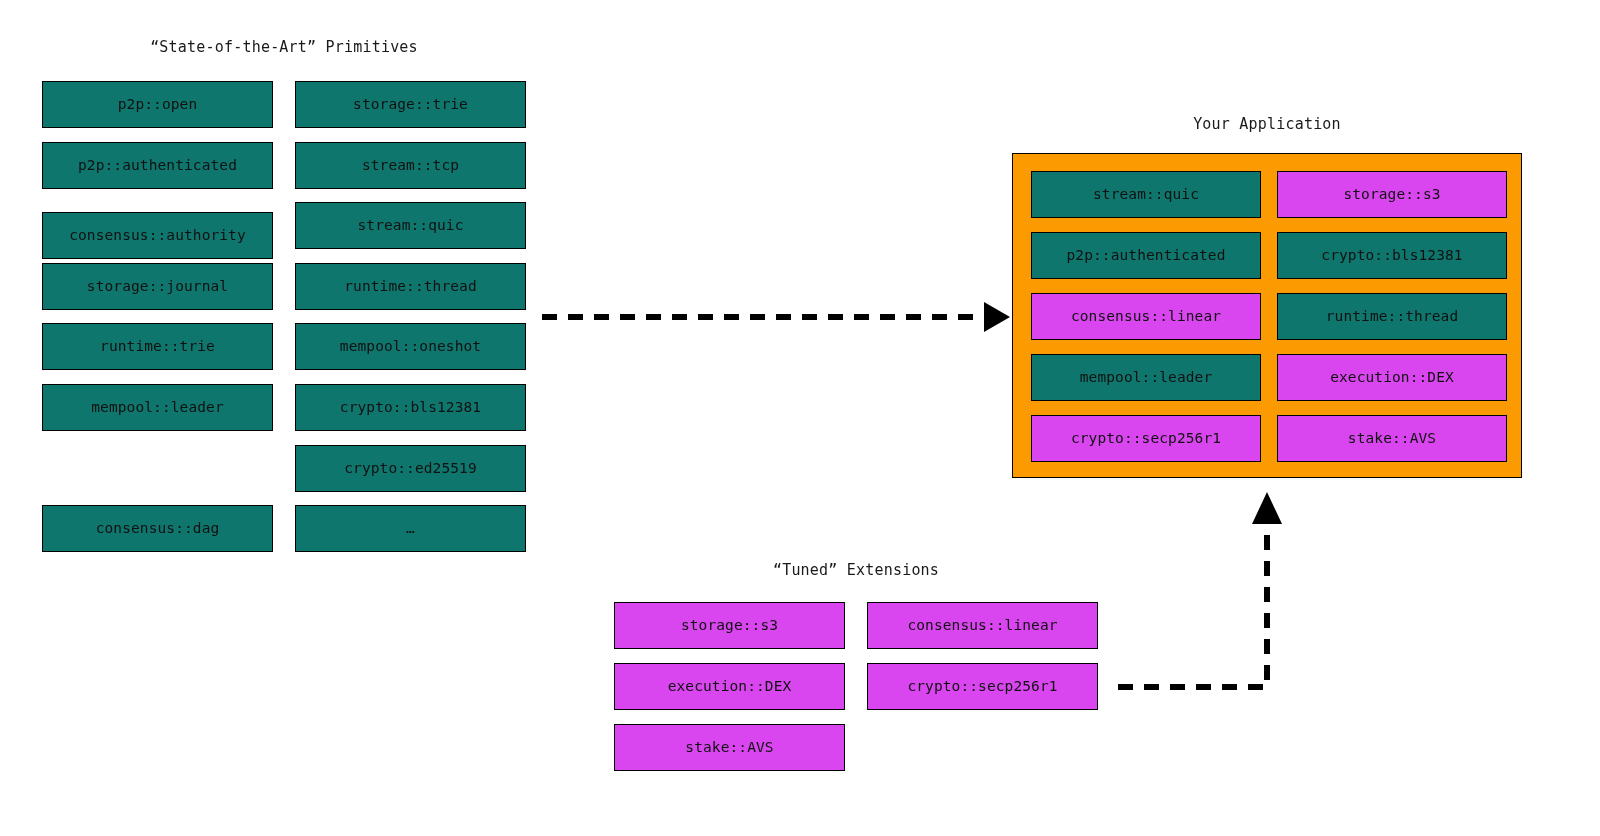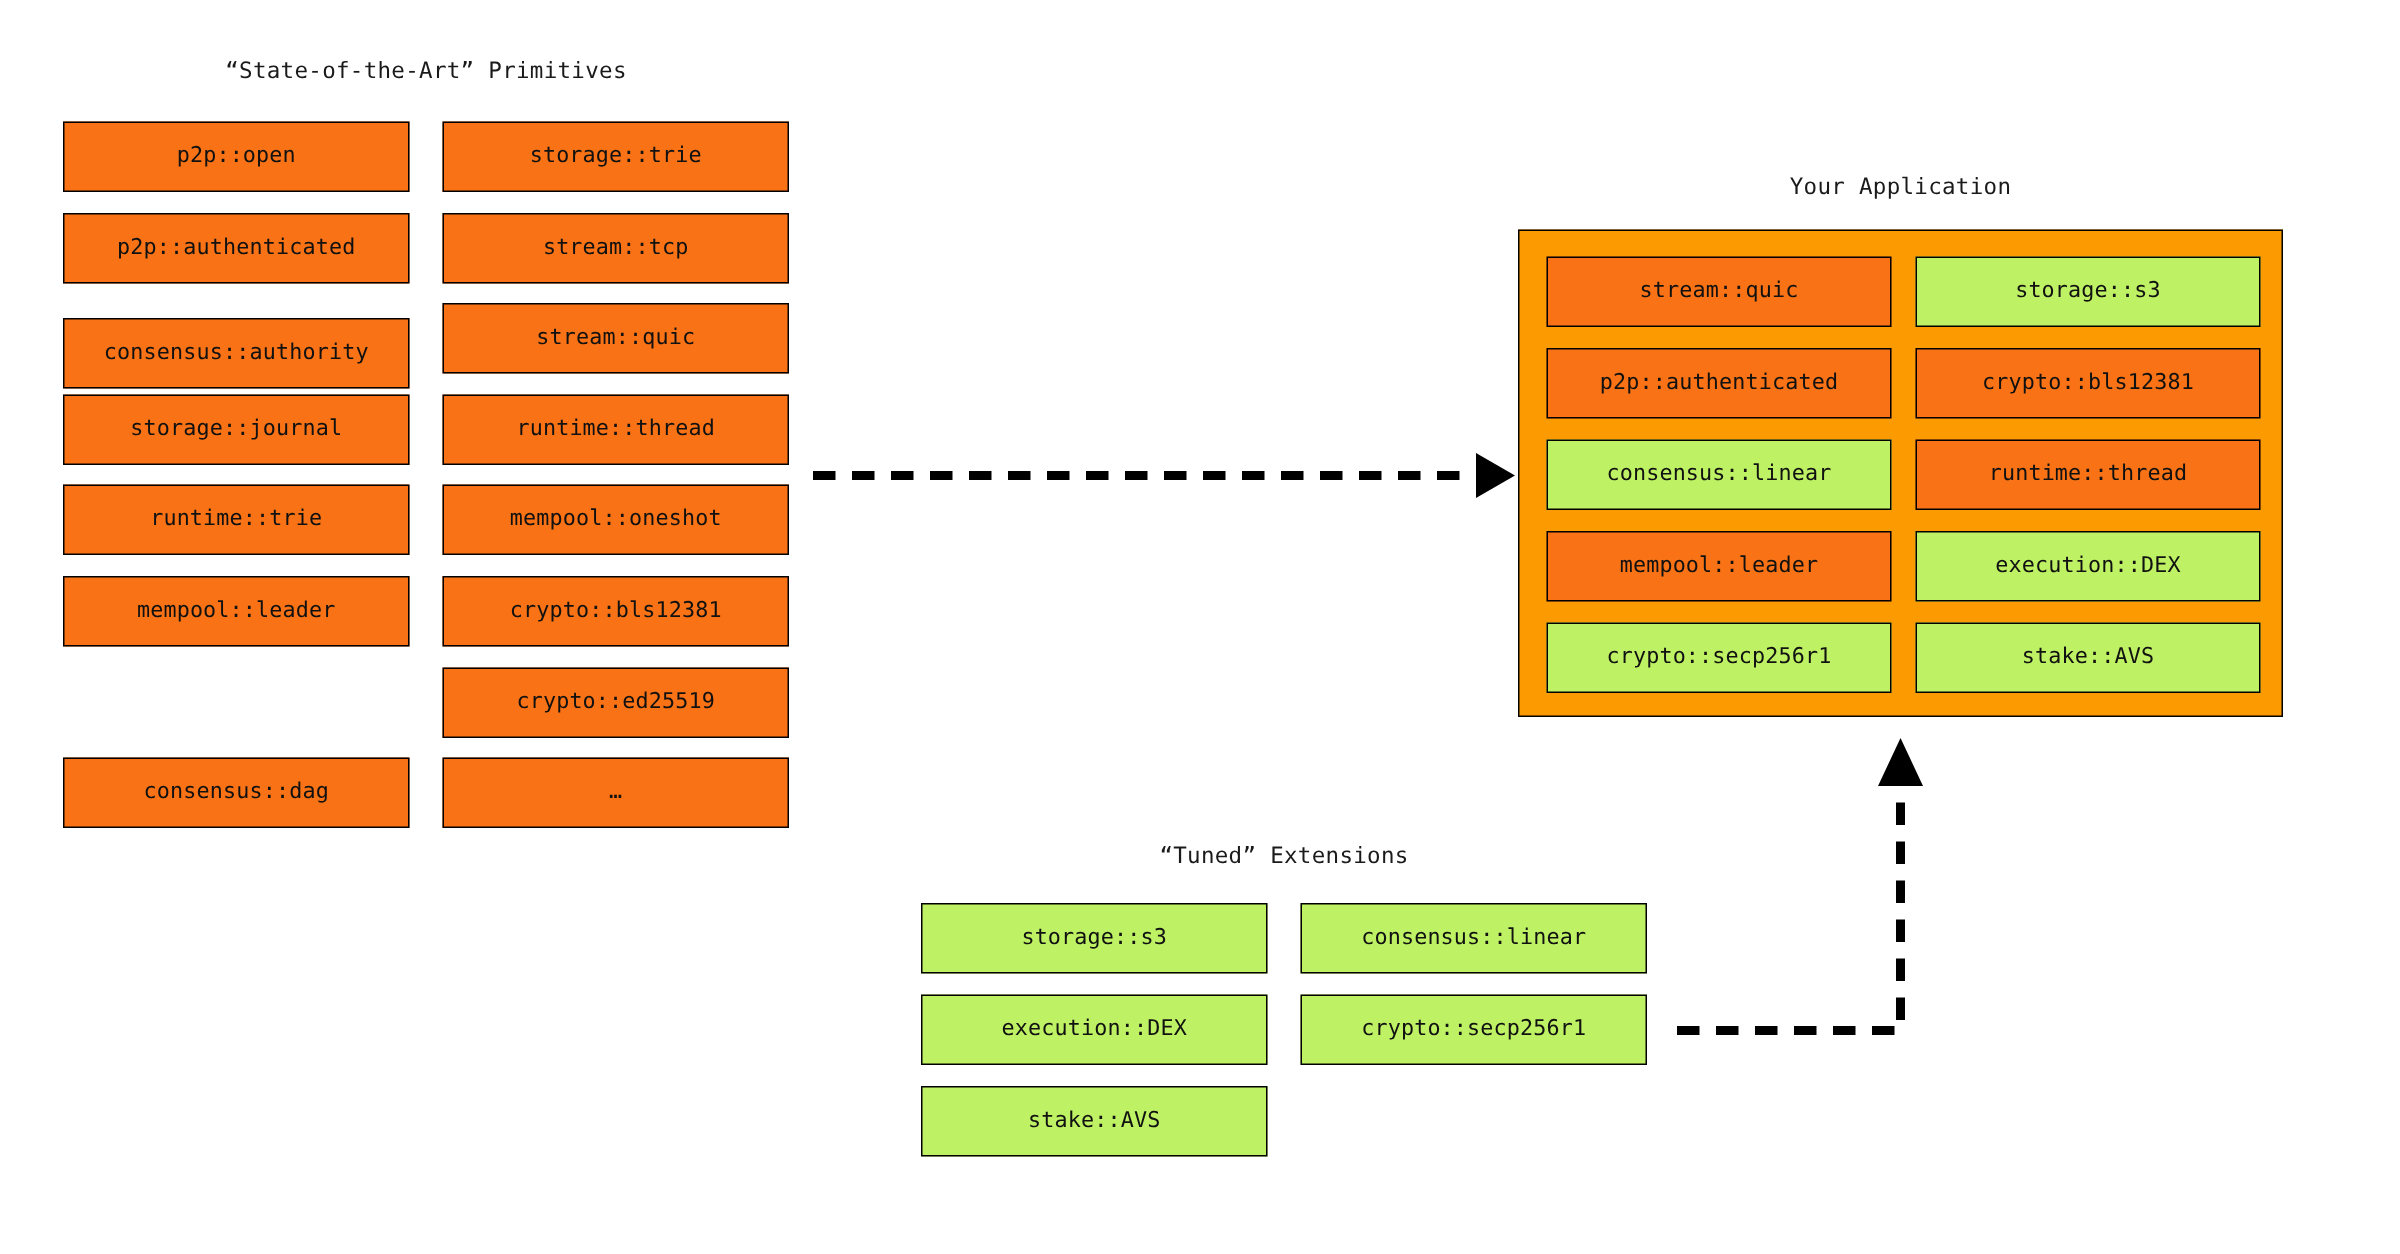--- a/index.html
+++ b/index.html
@@ -44,22 +44,22 @@
     border: 1.6px solid #000000;
     display: flex;
     align-items: center;
     justify-content: center;
     font-size: 14.5px;
     line-height: 1;
     letter-spacing: 0.1px;
     white-space: nowrap;
     color: #111111;
   }
-  .node.green { background: #f97316; text-align: right; }
-  .node.pink  { background: #bef264; }
+  .node.green { background: #0f766e; text-align: right; }
+  .node.pink  { background: #d946ef; }
 
   
   .prim-col-a { left: 42px;  width: 231px; height: 47px; }
   .prim-col-b { left: 295px; width: 231px; height: 47px; }
 
   
   #app-panel {
     position: absolute;
     left: 1012px;
     top: 153px;

